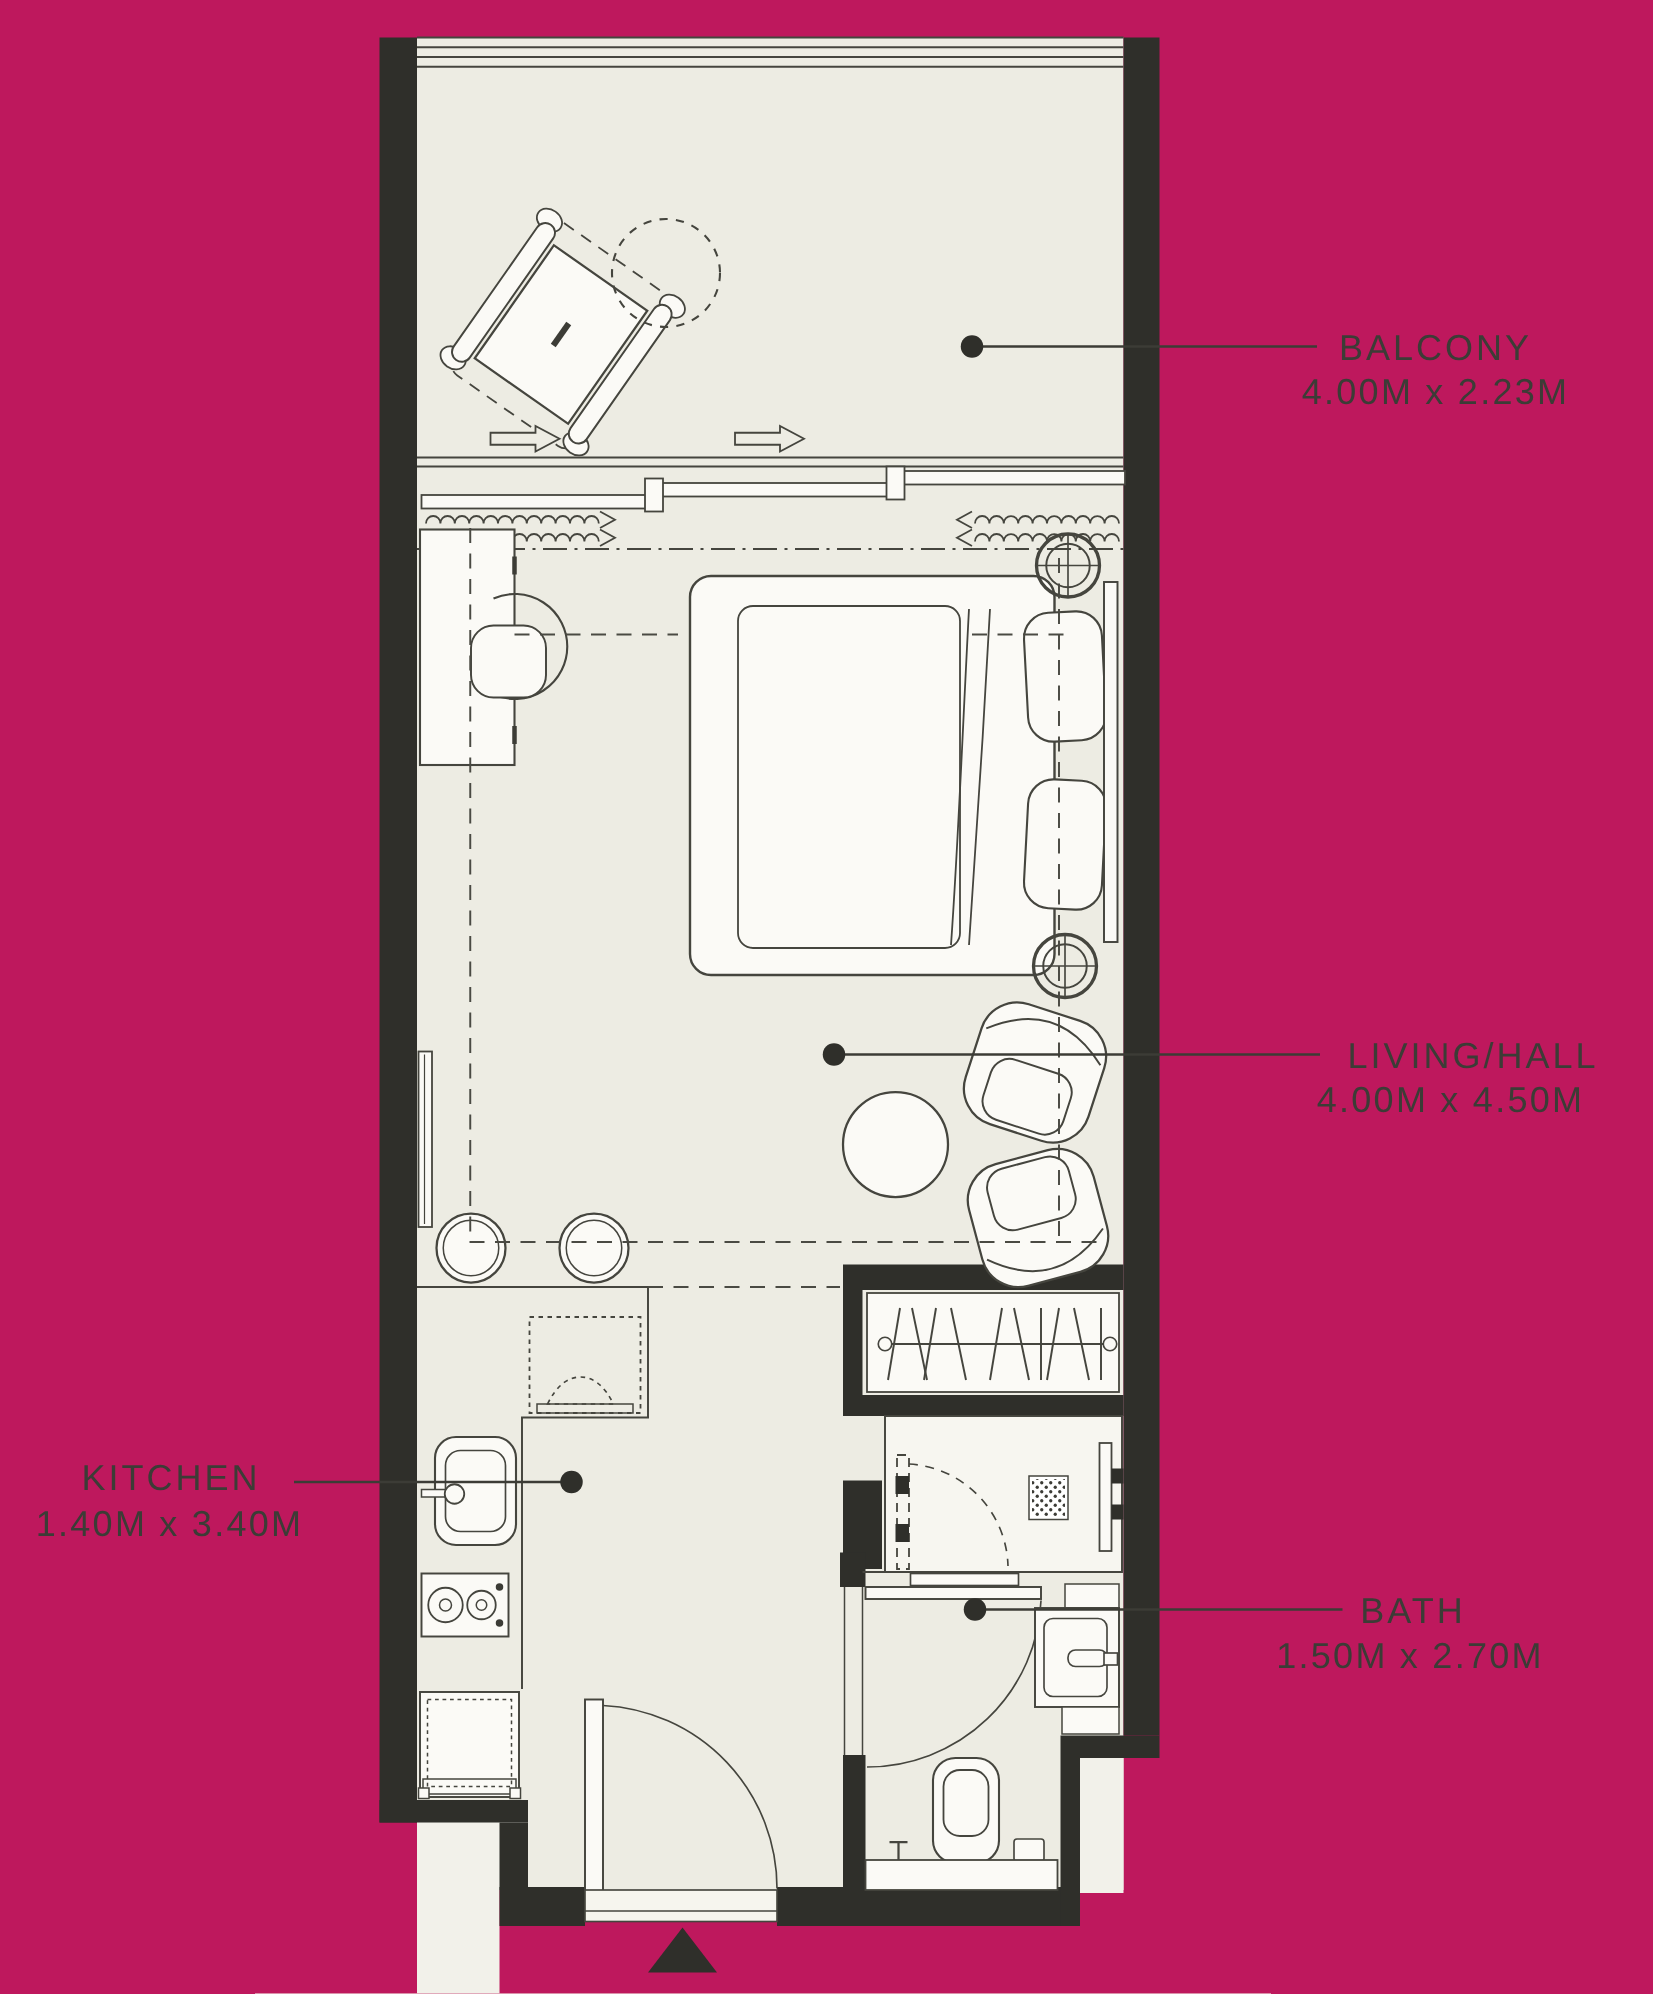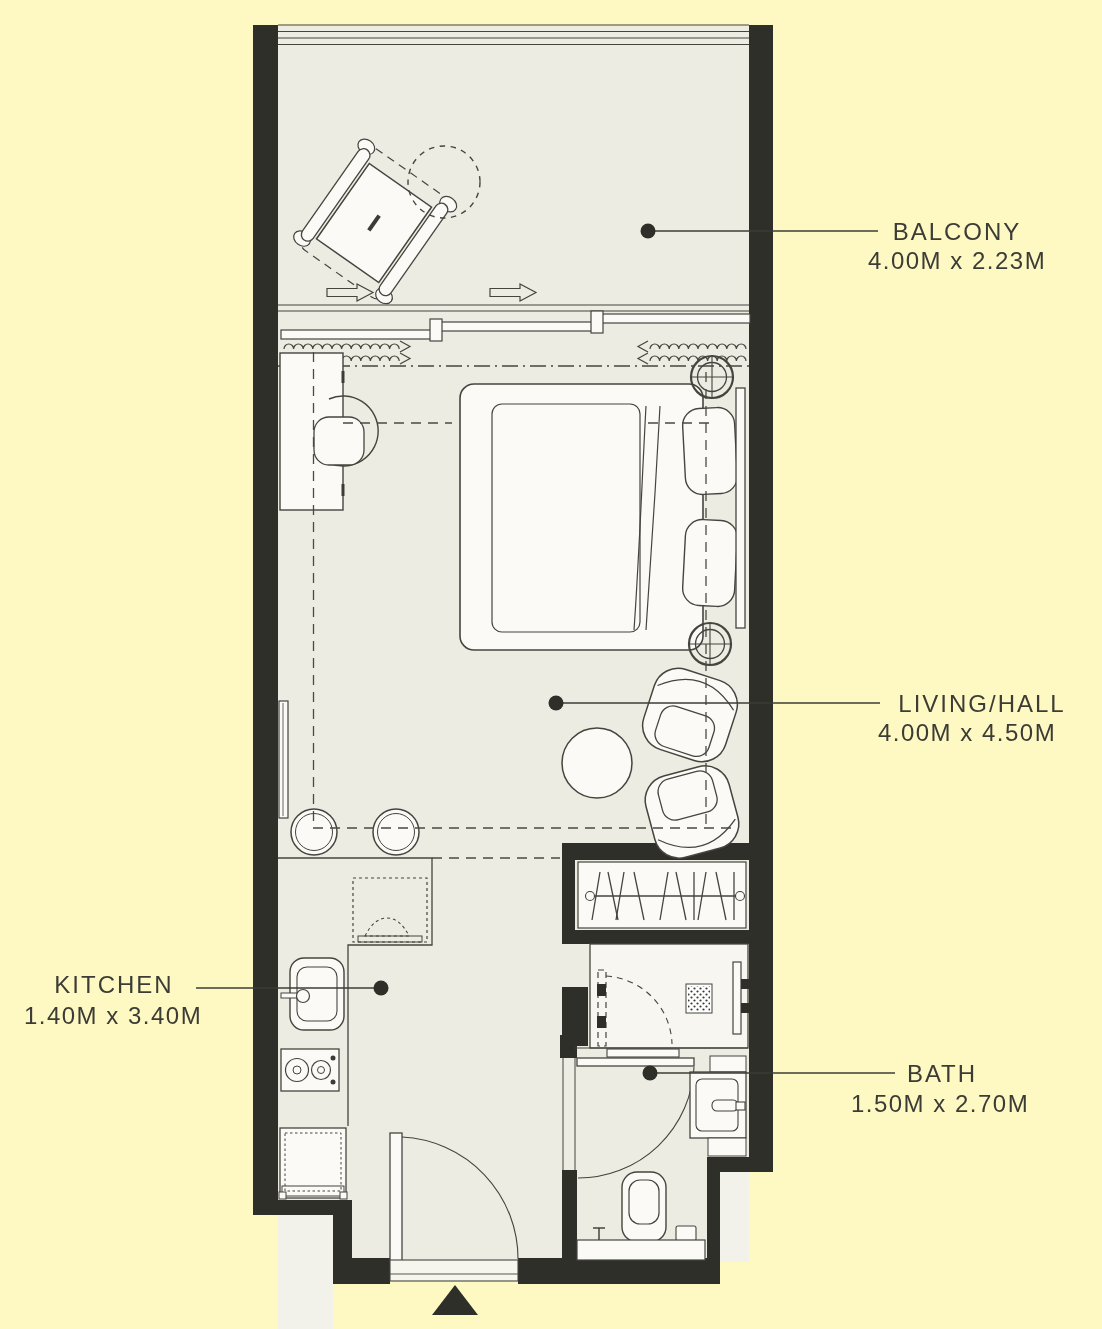--- a/index.html
+++ b/index.html
@@ -1,16 +1,16 @@
 <!DOCTYPE html>
 <html><head>
 <meta charset="utf-8">
 <style>
   html,body{margin:0;padding:0;background:#f2f1ea;}
-  .page{position:relative;width:1102px;height:1329px;background:#fef9c3;overflow:hidden;
+  .page{position:relative;width:1102px;height:1329px;background:#be185d;overflow:hidden;
         font-family:"Liberation Sans", sans-serif;}
   svg{display:block;position:absolute;left:0;top:0;}
   .wall{fill:#2f2f2a;stroke:none;}
   .ln{stroke:#45453e;fill:none;}
   .lnf{stroke:#45453e;fill:#fbfaf6;}
   .flo{fill:#edece3;}
   .dash{stroke:#4a4a43;fill:none;stroke-dasharray:10 7;stroke-width:1.3;}
   text{fill:#3c3c36;font-family:"Liberation Sans", sans-serif;font-size:24px;}
   .rname{letter-spacing:2px;}
   .rdims{letter-spacing:1.5px;}

